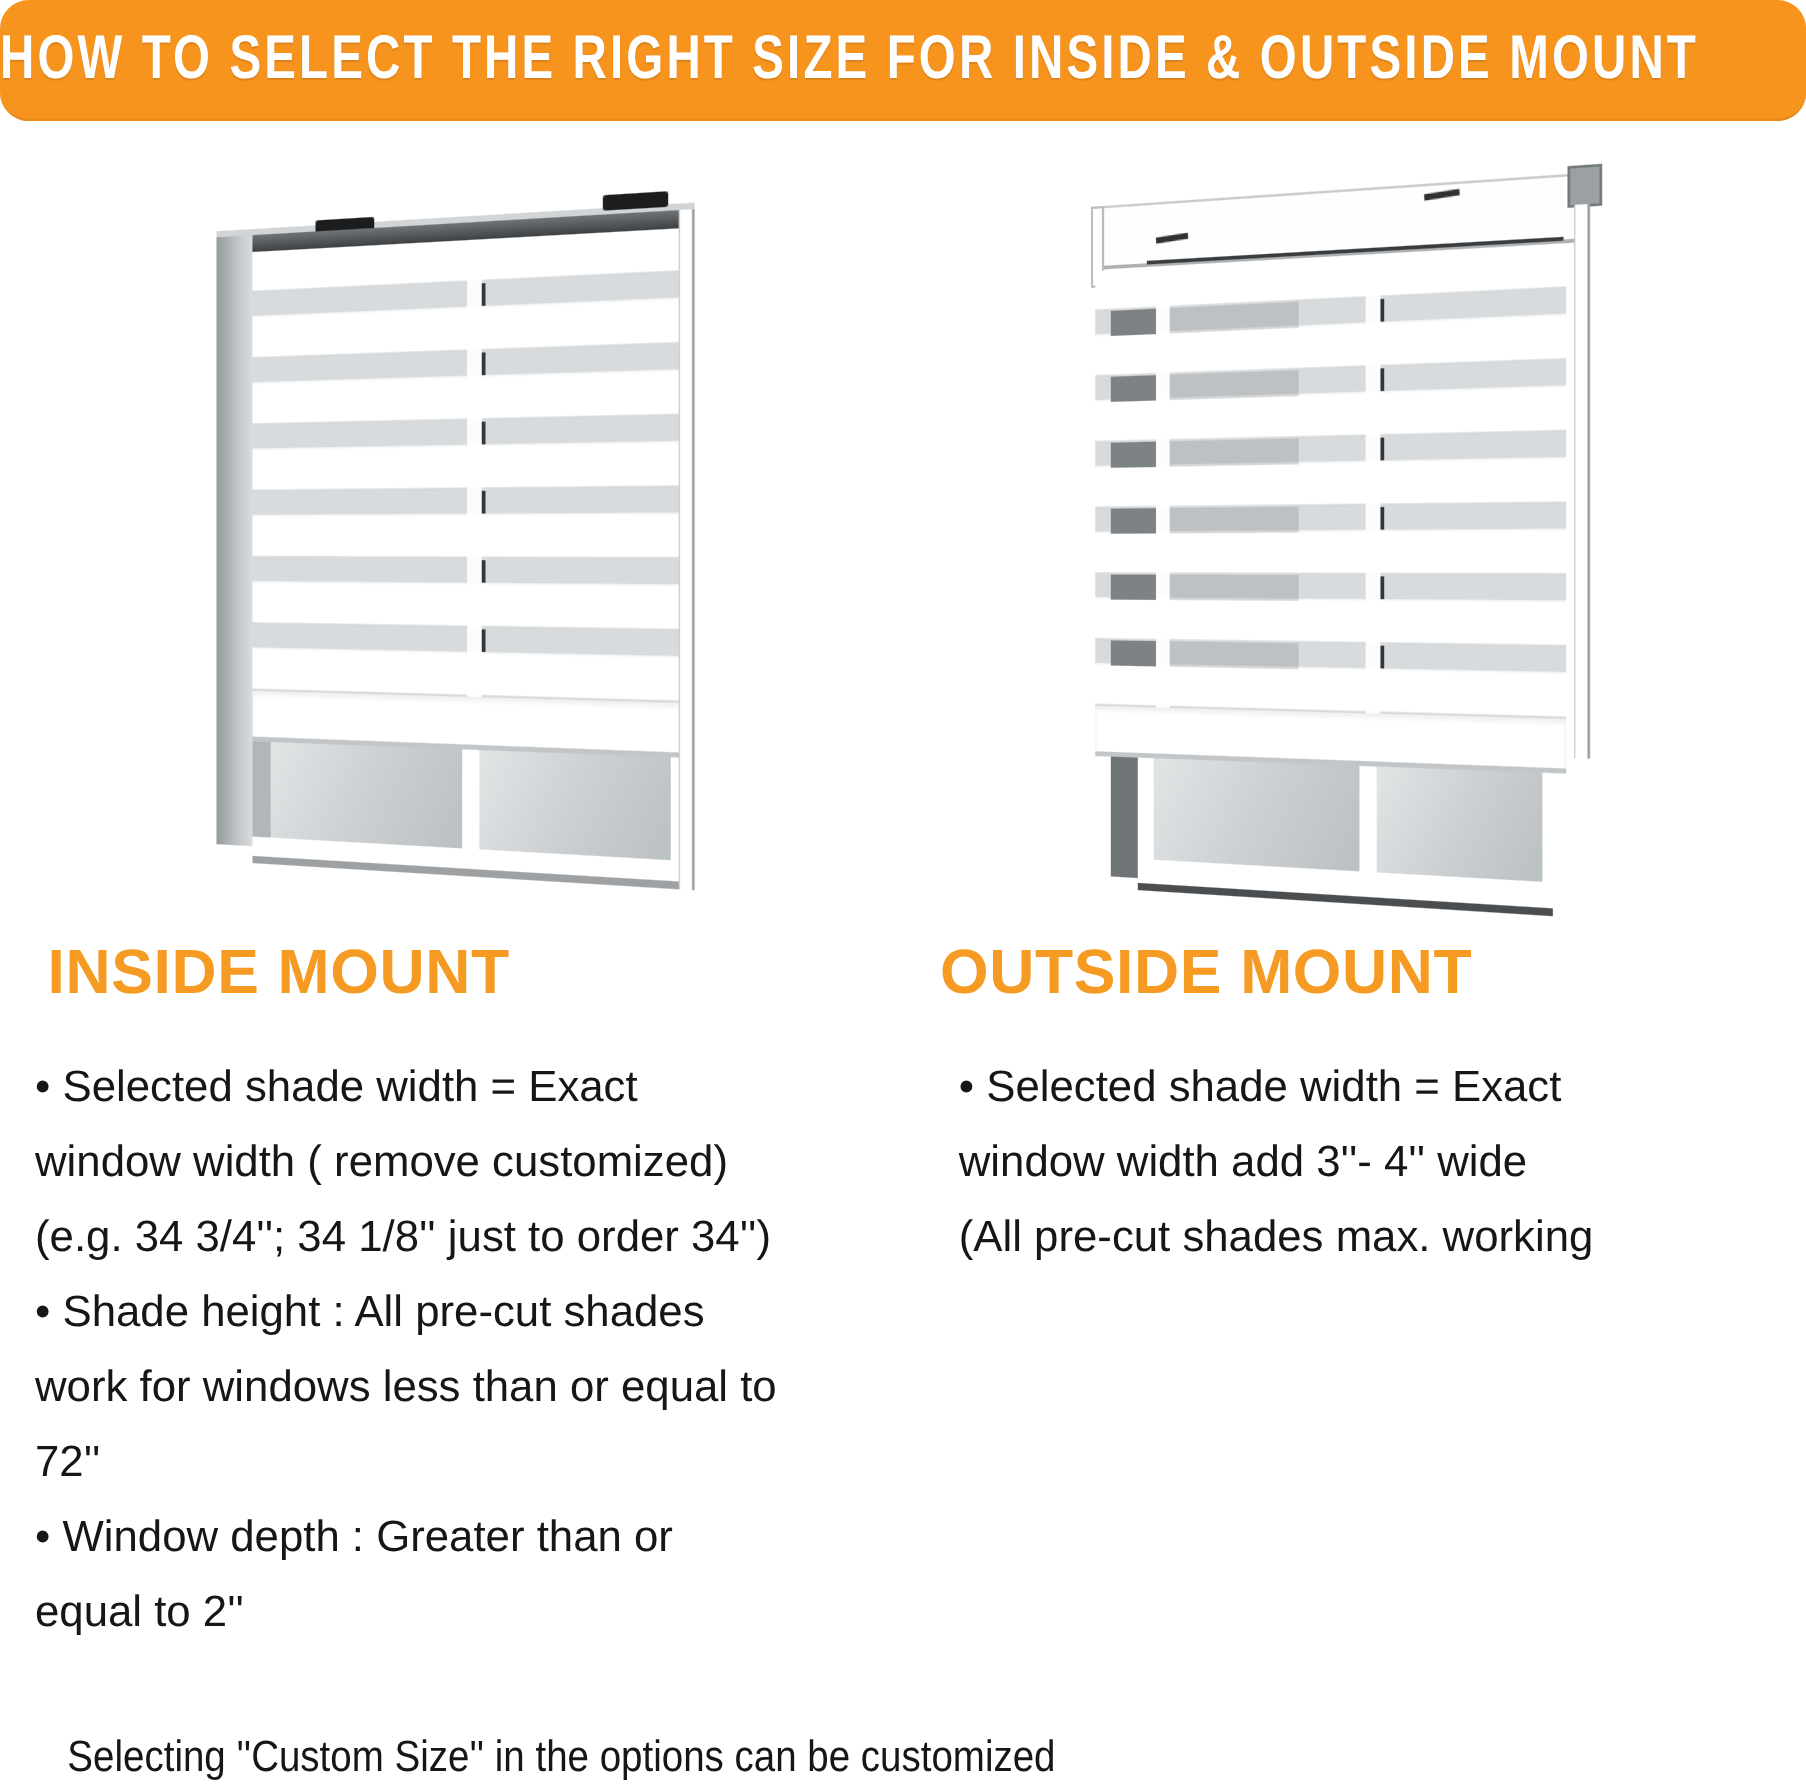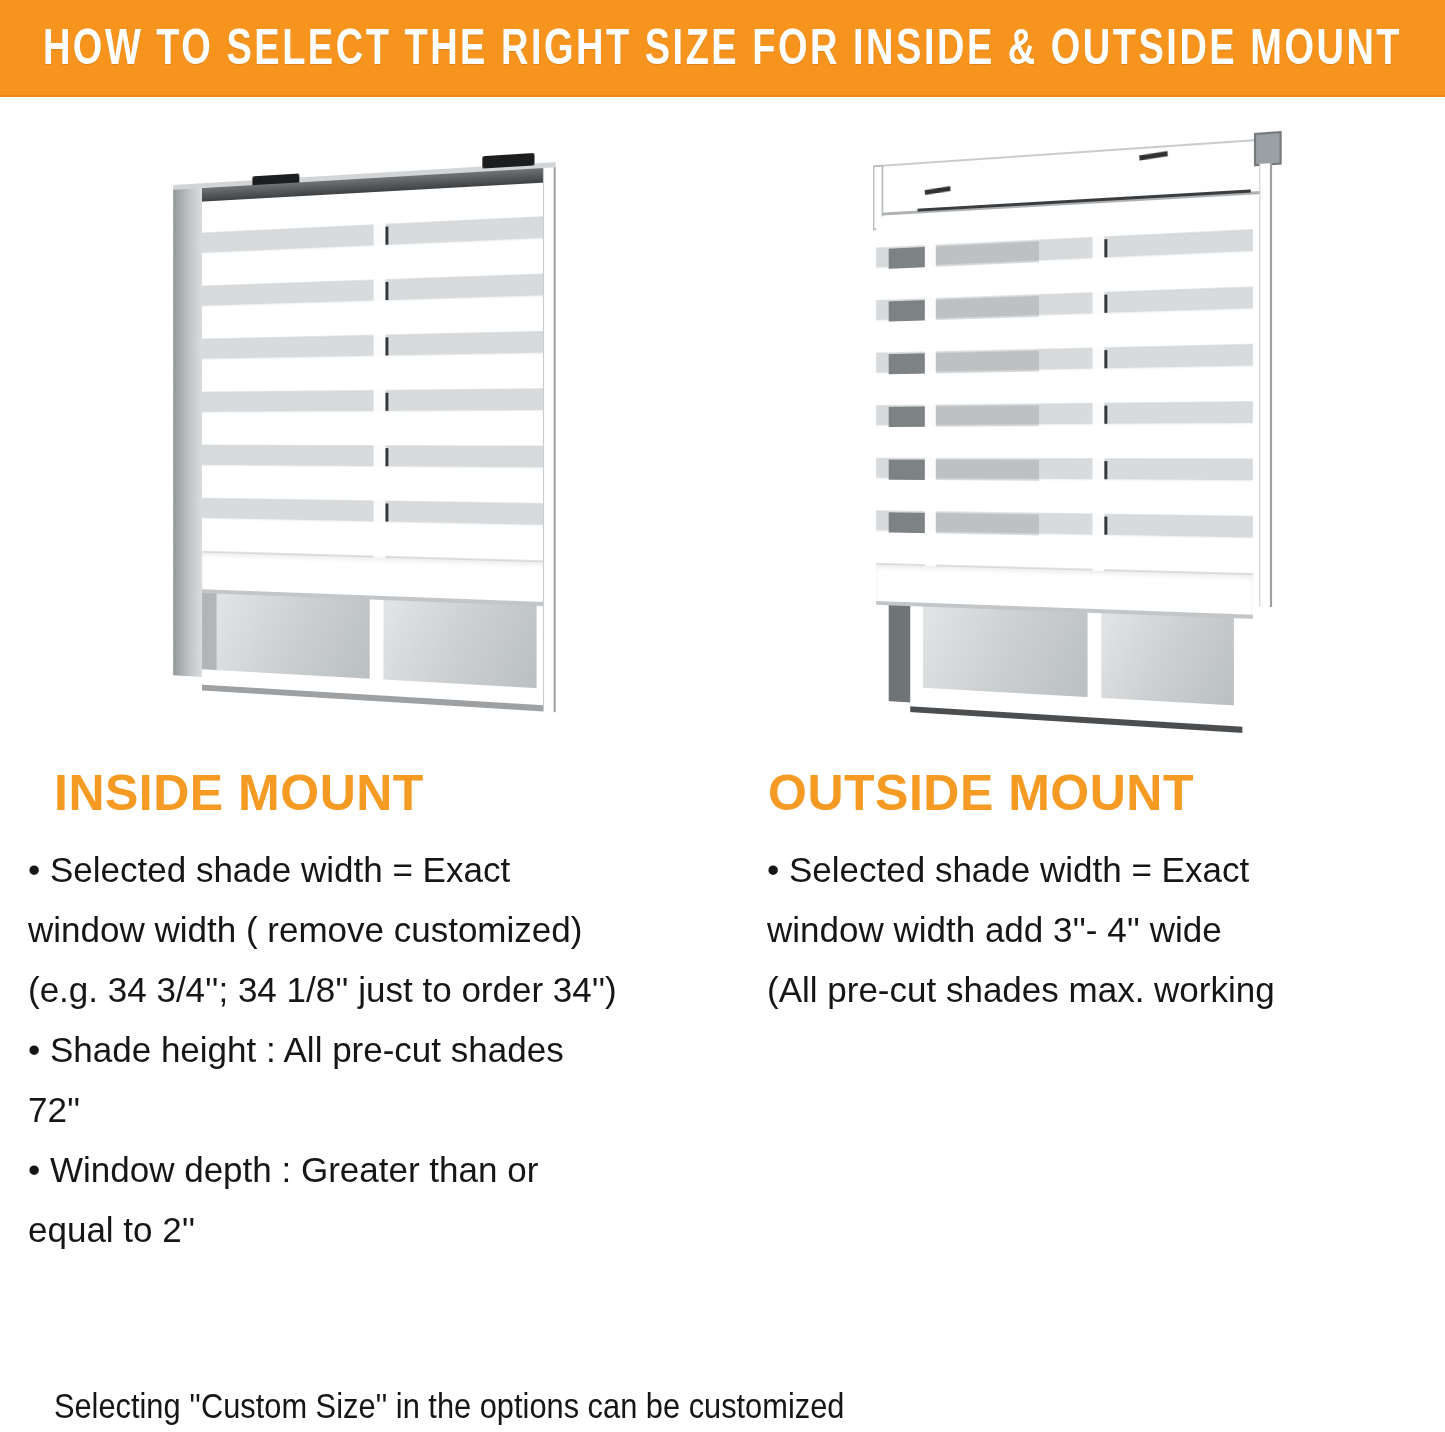--- a/index.html
+++ b/index.html
@@ -2,27 +2,27 @@
 <html style="--banner_bg: #F7941E; --heading: #F59A23; --body_text: #161616;"><head>
 <meta charset="utf-8">
 <style>
   html,body{margin:0;padding:0;background:#ffffff;}
   .canvas{position:relative;width:1445px;height:1432px;background:#ffffff;overflow:hidden;
           font-family:"Liberation Sans",sans-serif;}
 
   
   .banner{position:absolute;left:0;top:0;width:100%;height:95px;
           background:var(--banner_bg,#F7941E);border-bottom:2px solid #e8891b;
-          display:flex;align-items:center;justify-content:center;}
+          display:flex;align-items:center;justify-content:flex-start;border-radius:23px;}
   .banner-text{display:inline-block;transform:scaleY(1.3);font-weight:bold;font-size:38px;
                letter-spacing:2.5px;color:#ffffff;white-space:nowrap;
                text-shadow:0 1px 1px rgba(0,0,0,0.12);}
 
   
-  .heading{position:absolute;top:748px;margin:16px;font-weight:bold;font-size:50px;
+  .heading{position:absolute;top:748px;margin:0;font-weight:bold;font-size:50px;
            letter-spacing:0.5px;color:var(--heading,#F59A23);white-space:nowrap;}
   .heading-inside{left:38px;}
   .heading-outside{left:752px;}
 
   
   .col{position:absolute;top:840px;font-size:35px;line-height:60px;
        color:var(--body_text,#161616);}
   .col>div{white-space:nowrap;}
   .col-inside{left:28px;}
   .col-outside{left:767px;}
@@ -152,20 +152,21 @@
   </div>
 
   <h2 class="heading heading-inside">INSIDE MOUNT</h2>
   <h2 class="heading heading-outside">OUTSIDE MOUNT</h2>
 
   <div class="col col-inside">
     <div>• Selected shade width = Exact</div>
     <div>window width ( remove customized)</div>
     <div>(e.g. 34 3/4''; 34 1/8'' just to order 34'')</div>
     <div>• Shade height : All pre-cut shades</div>
+    <div>work for windows less than or equal to</div>
     <div>72''</div>
     <div>• Window depth : Greater than or</div>
     <div>equal to 2''</div>
   </div>
 
   <div class="col col-outside">
     <div>• Selected shade width = Exact</div>
     <div>window width add 3''- 4'' wide</div>
     <div>(All pre-cut shades max. working</div>
   </div>

